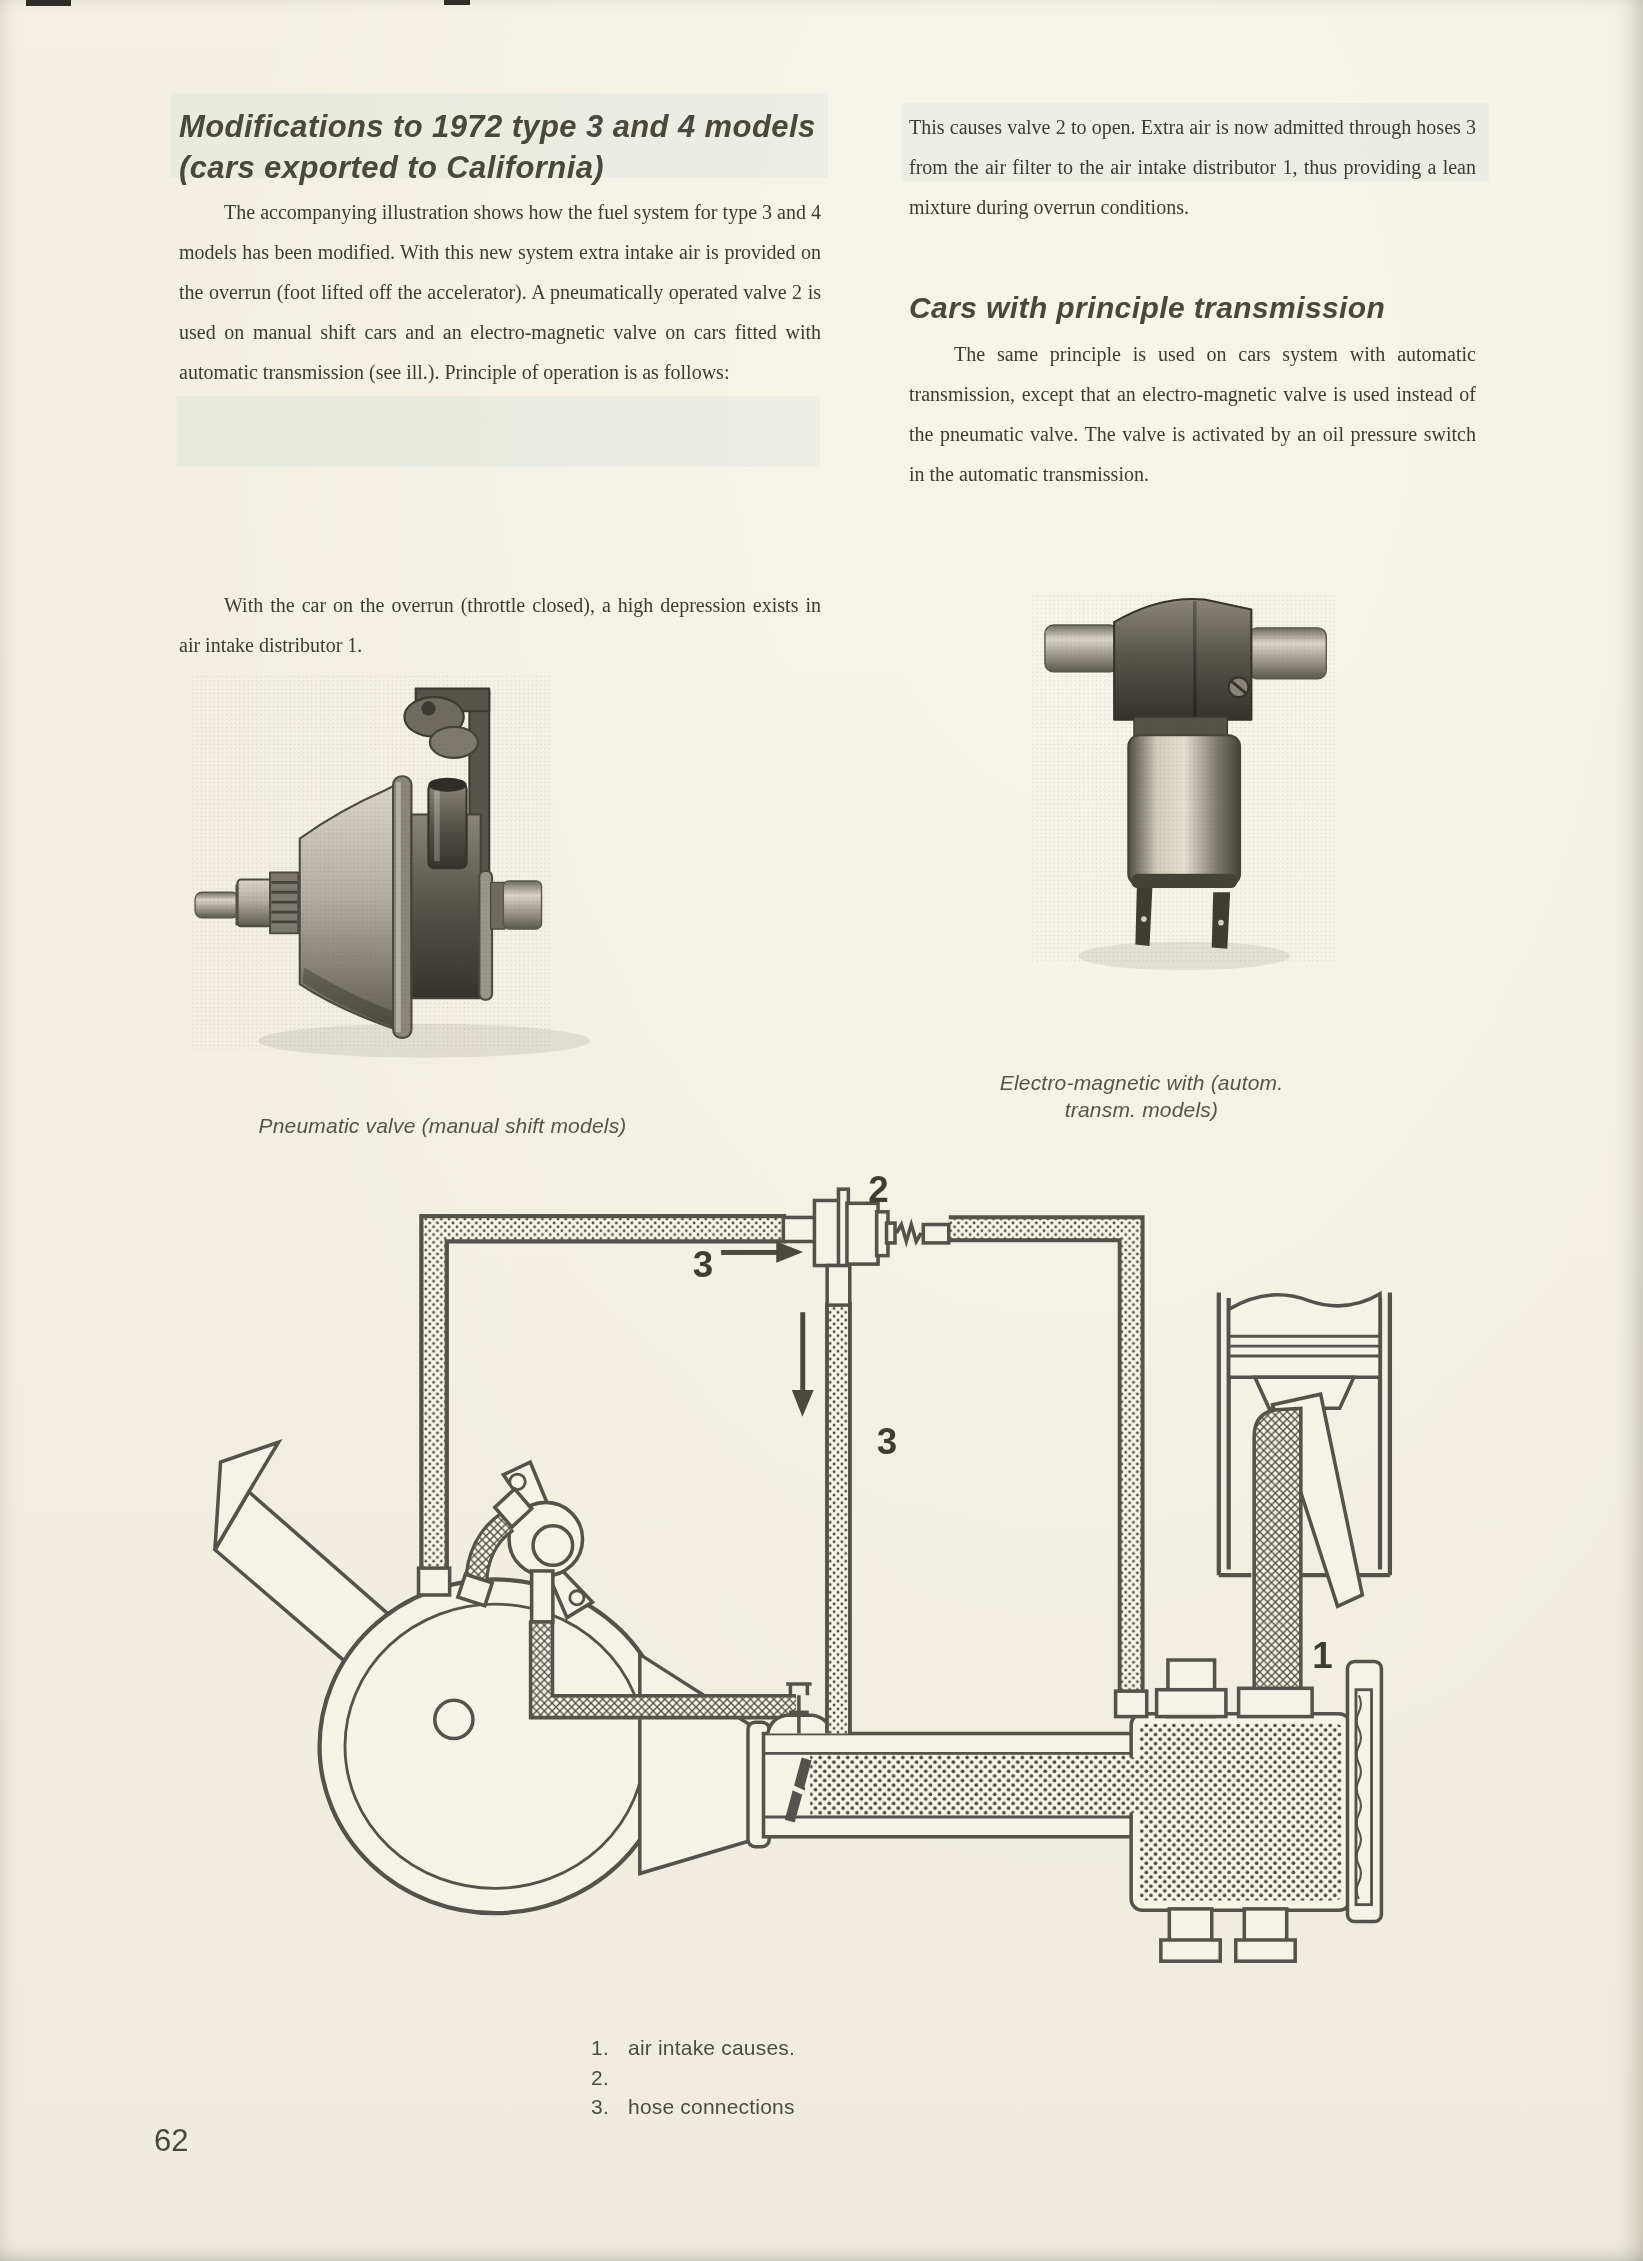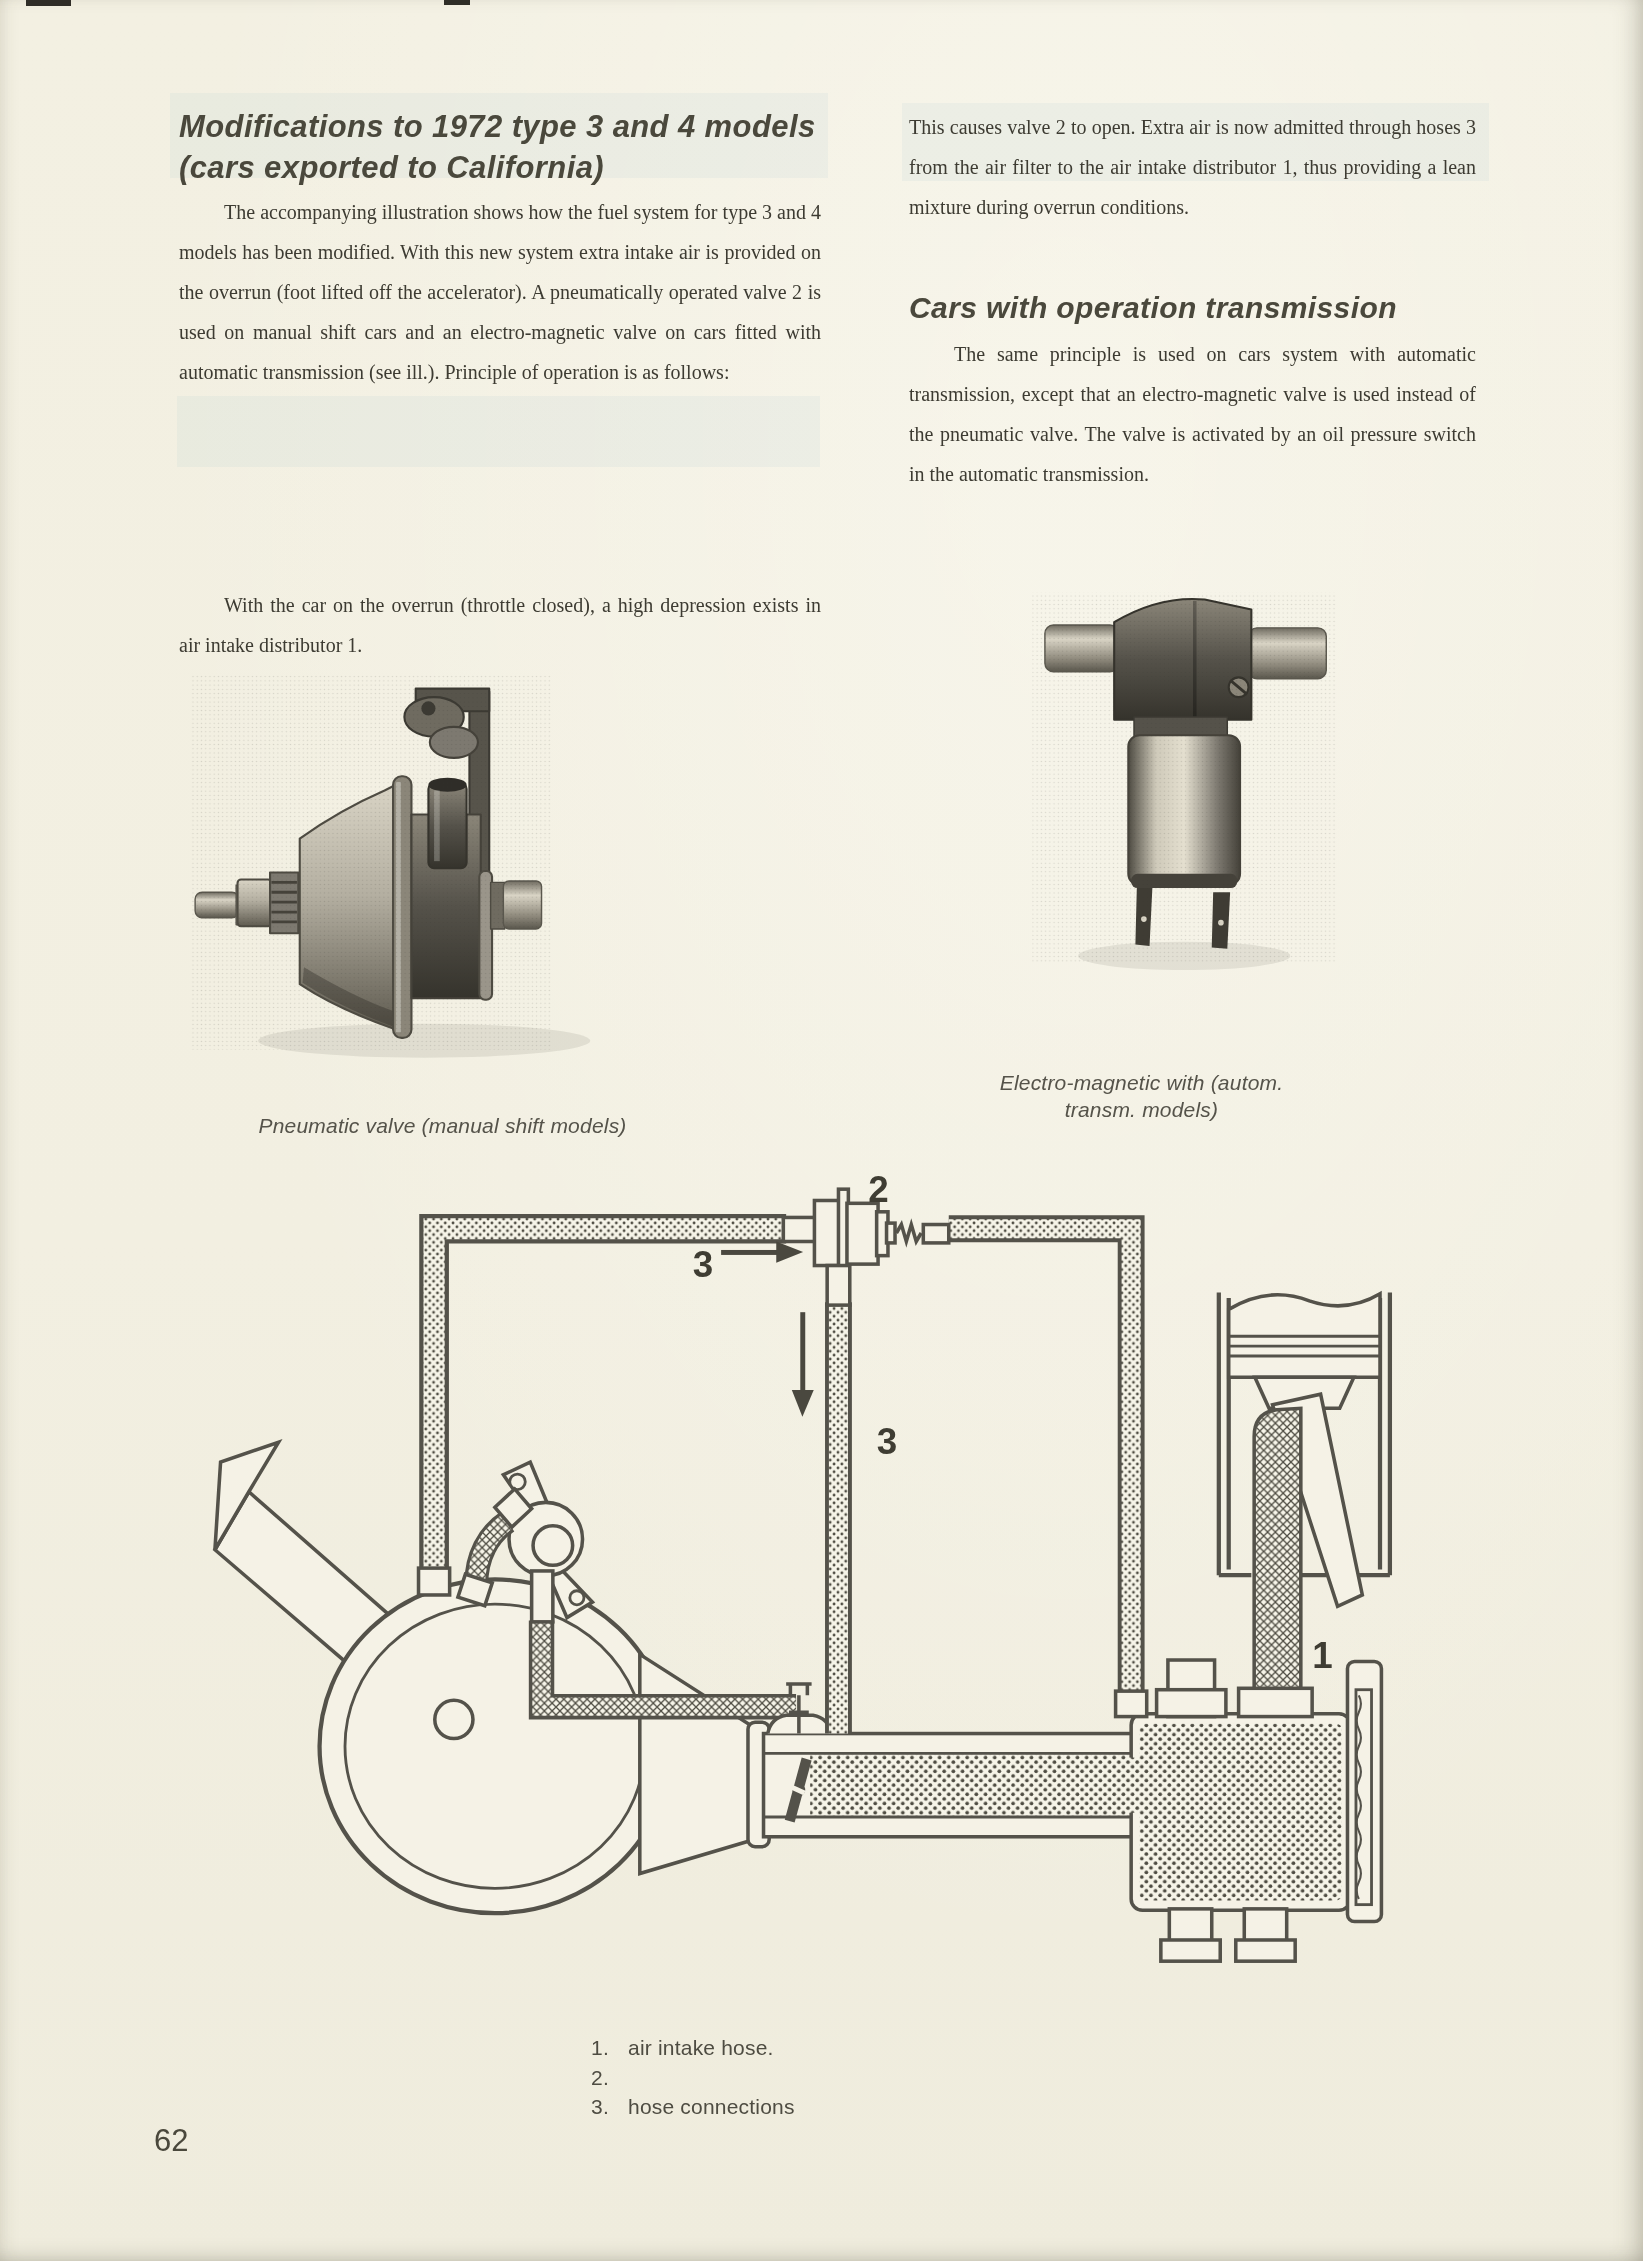--- a/index.html
+++ b/index.html
@@ -272,33 +272,33 @@
 
   <div class="abs h-main" style="left:179px;top:106px;width:645px;">Modifications to 1972 type 3 and 4 models (cars exported to California)</div>
 
   <div class="abs body-p indent" style="left:179px;top:192px;width:642px;">The accompanying illustration shows how the fuel system for type 3 and 4 models has been modified. With this new system extra intake air is provided on the overrun (foot lifted off the accelerator). A pneumatically operated valve 2 is used on manual shift cars and an electro-magnetic valve on cars fitted with automatic transmission (see ill.). Principle of operation is as follows:</div>
 
 
   <div class="abs body-p indent" style="left:179px;top:585px;width:642px;">With the car on the overrun (throttle closed), a high depression exists in air intake distributor 1.</div>
 
   <div class="abs body-p" style="left:909px;top:107px;width:567px;">This causes valve 2 to open. Extra air is now admitted through hoses 3 from the air filter to the air intake distributor 1, thus providing a lean mixture during overrun conditions.</div>
 
-  <div class="abs h-sub" style="left:909px;top:290px;width:567px;">Cars with operation transmission</div>
+  <div class="abs h-sub" style="left:909px;top:290px;width:567px;">Cars with principle transmission</div>
 
   <div class="abs body-p indent" style="left:909px;top:334px;width:567px;">The same principle is used on cars system with automatic transmission, except that an electro-magnetic valve is used instead of the pneumatic valve. The valve is activated by an oil pressure switch in the automatic transmission.</div>
 
   <div class="abs caption" style="left:216px;top:1112px;width:453px;text-align:center;">Pneumatic valve (manual shift models)</div>
 
   <div class="abs caption" style="left:979px;top:1069px;width:325px;text-align:center;">Electro-magnetic with (autom. transm. models)</div>
 
 
   <div class="abs legend" style="left:591px;top:2034px;">
     <div class="legend-row">
       <div class="legend-num">1.</div>
-      <div class="legend-label">air intake hose.</div>
+      <div class="legend-label">air intake causes.</div>
     </div>
     <div class="legend-row">
       <div class="legend-num">2.</div>
     </div>
     <div class="legend-row">
       <div class="legend-num">3.</div>
       <div class="legend-label">hose connections</div>
     </div>
   </div>
 

